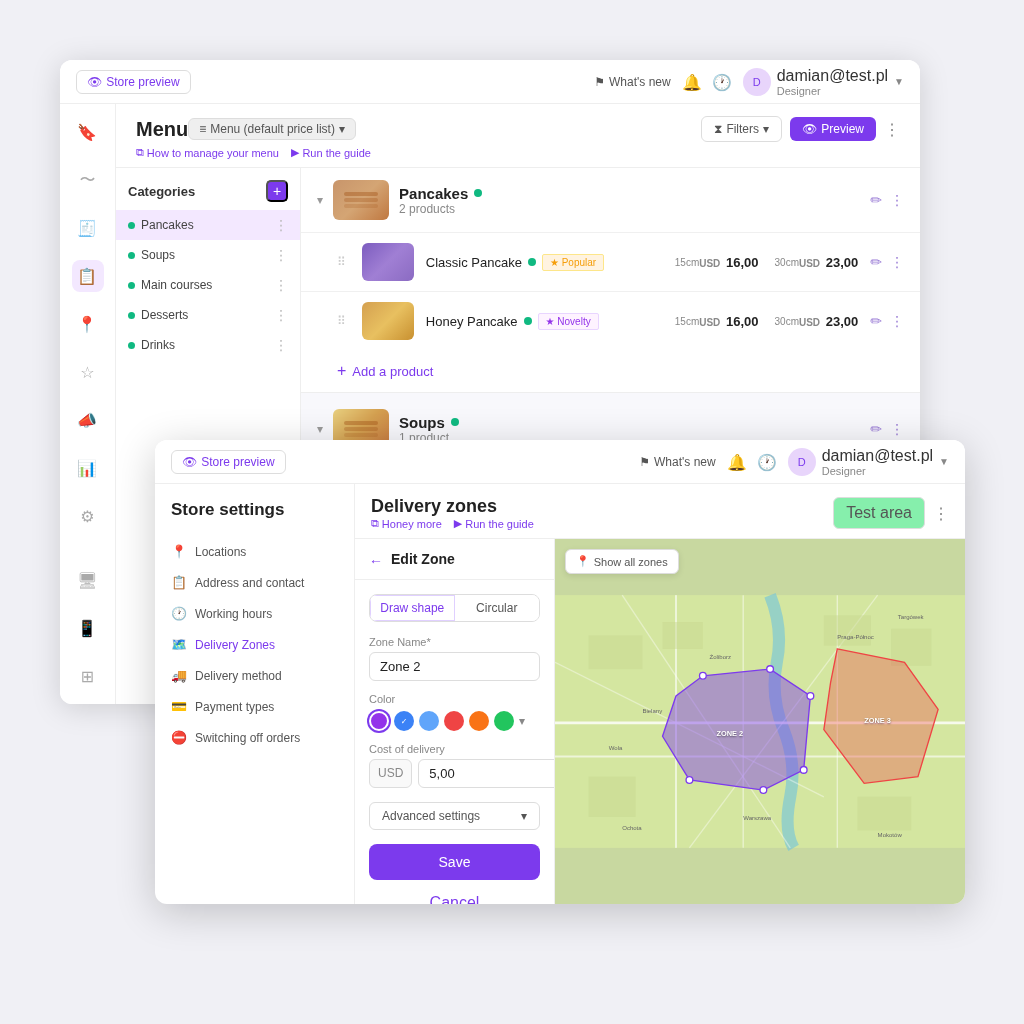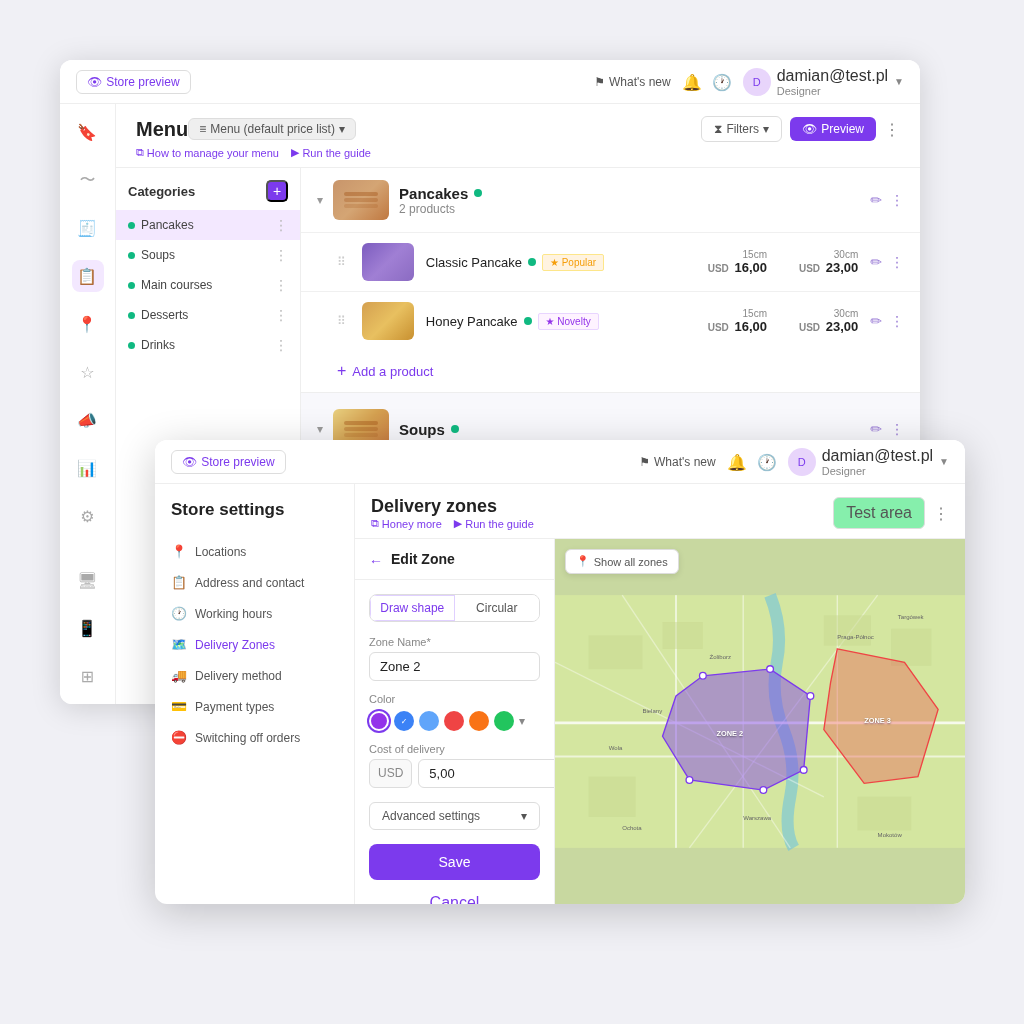--- a/index.html
+++ b/index.html
@@ -166,21 +166,21 @@
       width: 52px; height: 38px; border-radius: 6px; overflow: hidden; flex-shrink: 0;
     }
     .prod-info { flex: 1; }
     .prod-name { font-size: 13px; font-weight: 500; color: #222; display: flex; align-items: center; gap: 6px; }
     .badge {
       font-size: 10px; padding: 2px 7px; border-radius: 2px; font-weight: 500;
     }
     .badge-popular { background: #fff3e0; color: #f59e0b; border: 1px solid #fde68a; }
     .badge-novelty { background: #fef3ff; color: #9333ea; border: 1px solid #e9d5ff; }
     .prod-prices { display: flex; gap: 16px; align-items: center; }
-    .price-group { display: flex; flex-direction: column; align-items: flex-end; margin-left: 16px; }
+    .price-group { display: flex; align-items: center; }
     .price-size { font-size: 10px; color: #888; }
     .price-val { font-size: 13px; font-weight: 600; color: #222; }
     .price-currency { font-size: 10px; color: #888; margin-right: 2px; }
     .prod-actions { display: flex; gap: 8px; }
 
     
     .add-product {
       padding: 12px 16px 12px 36px; display: flex; align-items: center; gap: 6px;
       color: #7c3aed; font-size: 13px; cursor: pointer;
     }
@@ -566,20 +566,21 @@
 
           <div class="cat-section soups-section">
             <div class="cat-section-header">
               <span class="cat-chevron">▾</span>
               <div class="pancake-img soups-img"></div>
               <div class="cat-info">
                 <div class="cat-section-name">
                   <span>Soups</span>
                   <span class="active-dot"></span>
                 </div>
+                <div class="cat-section-count">1 product</div>
               </div>
               <div class="cat-section-actions">
                 <span class="icon-btn">✏</span>
                 <span class="icon-btn">⋮</span>
               </div>
             </div>
           </div>
         </div>
       </div>
     </div>

